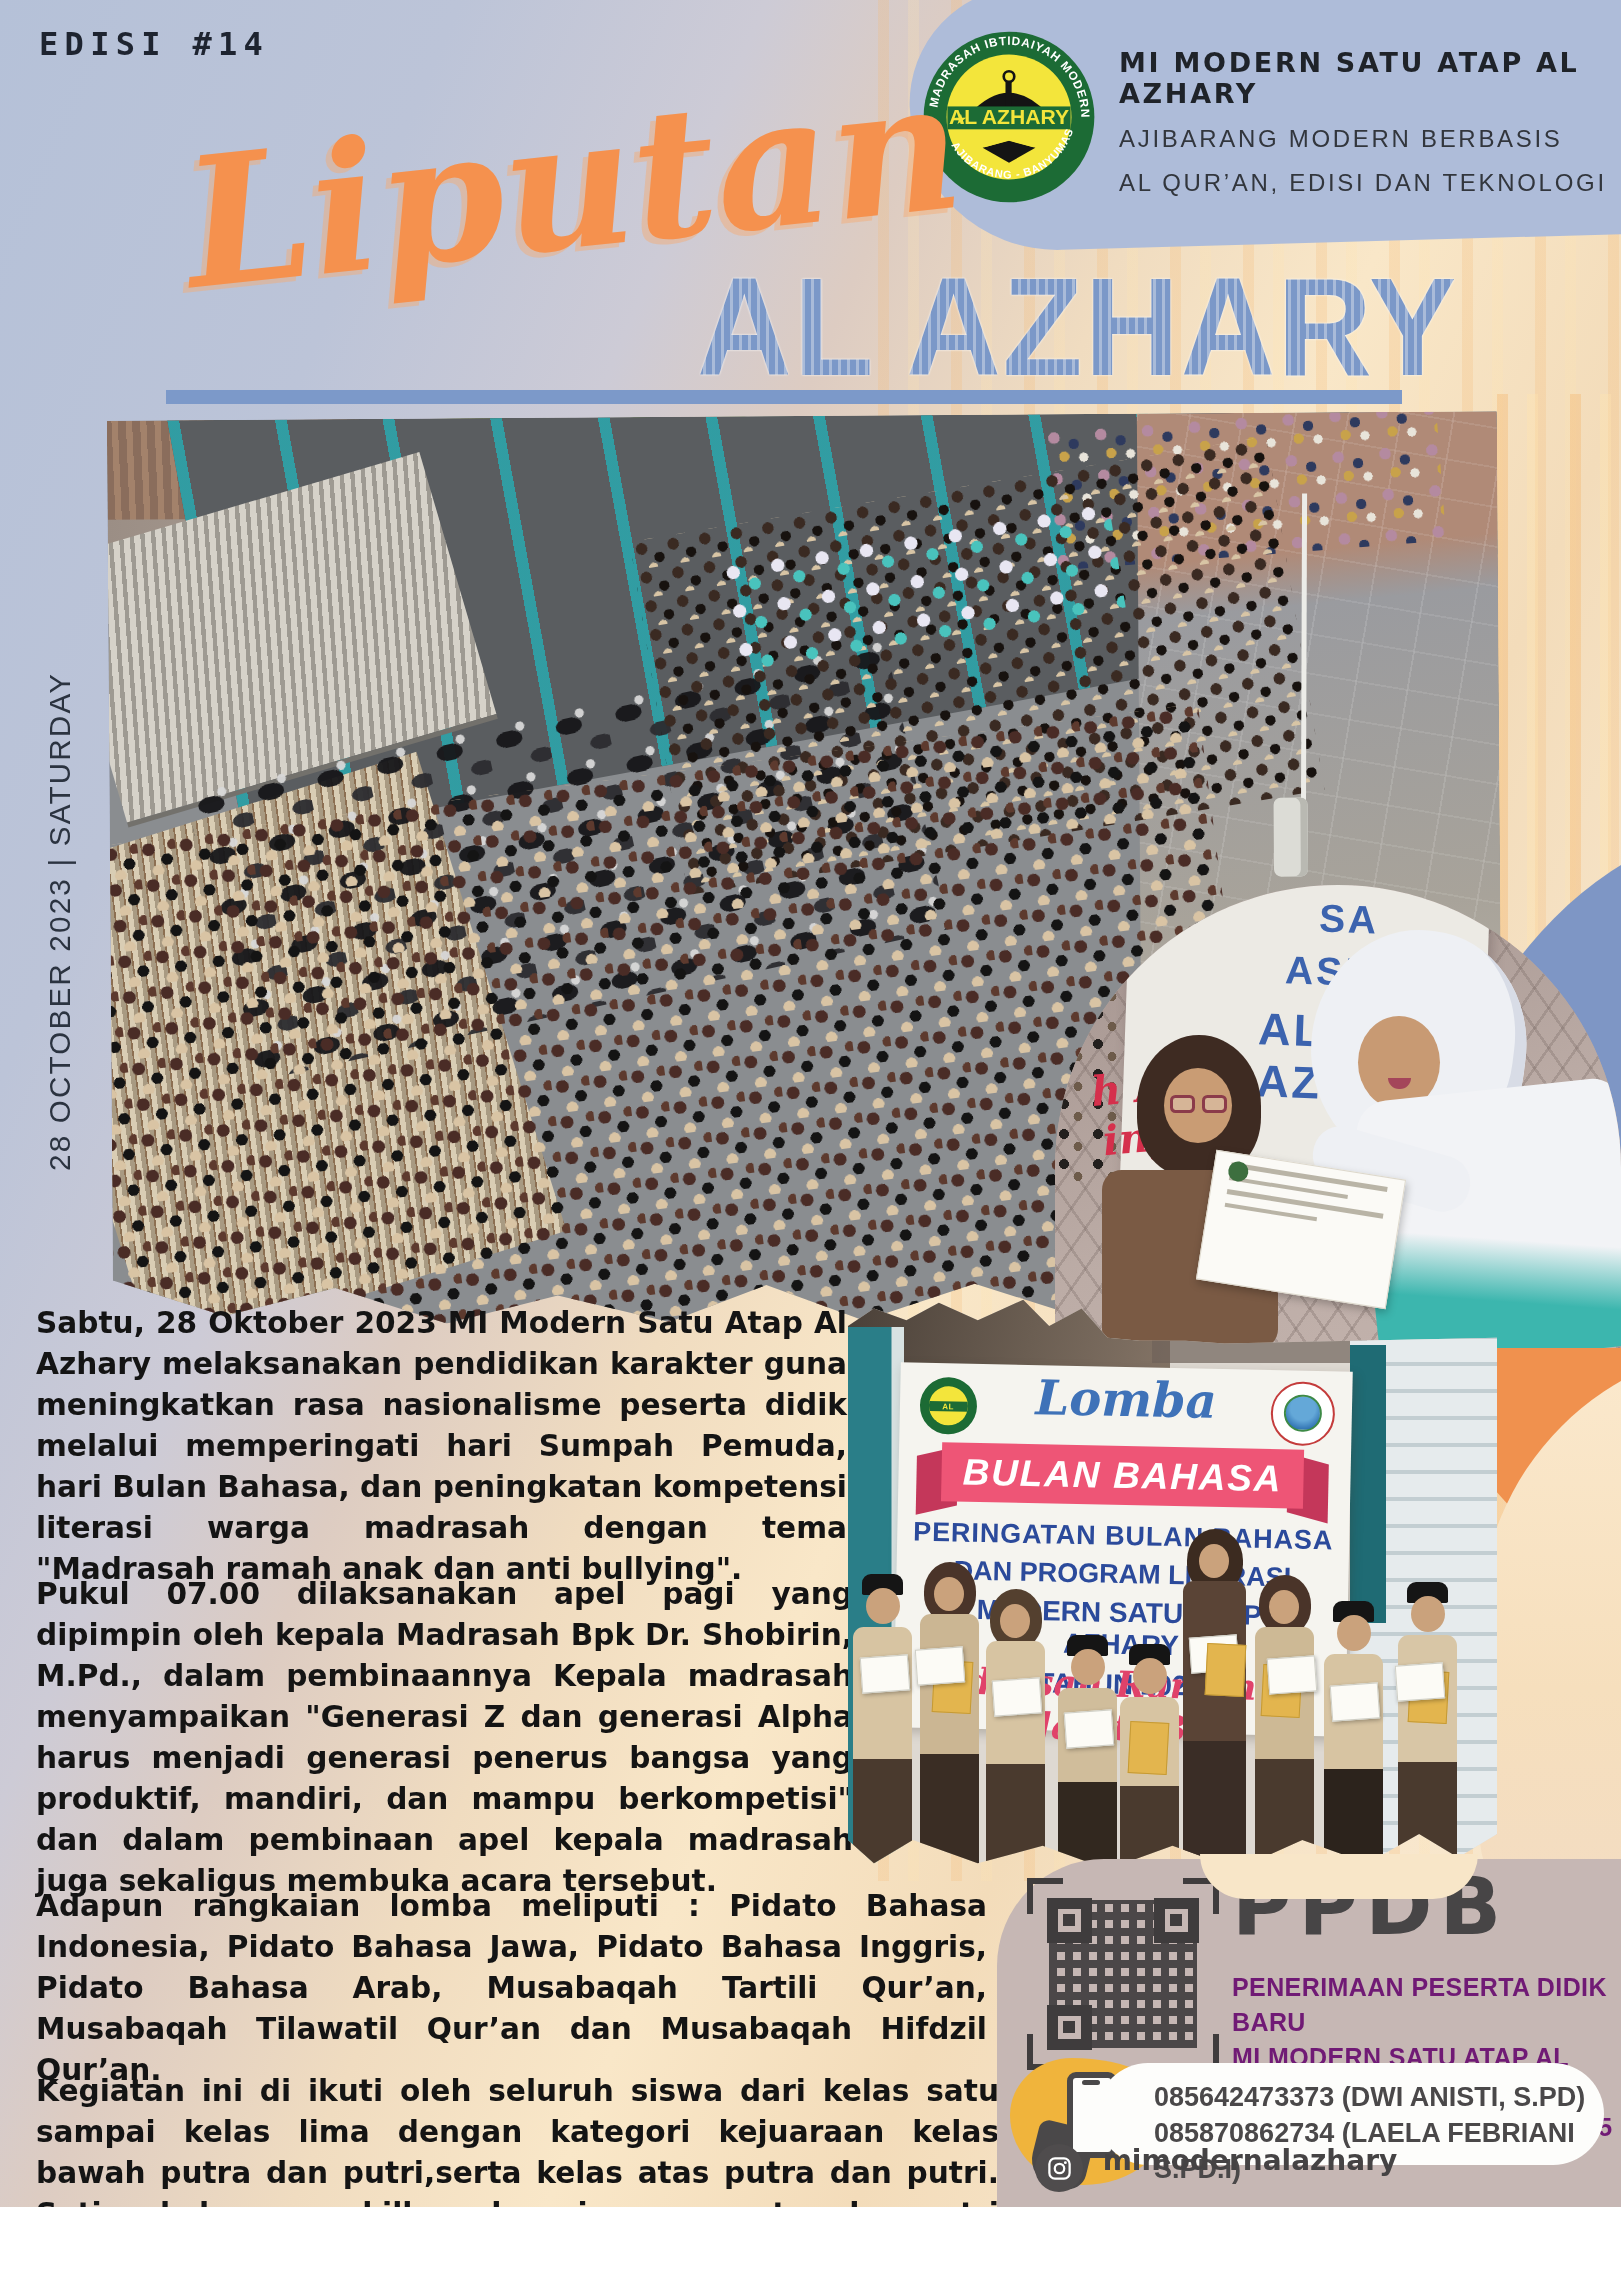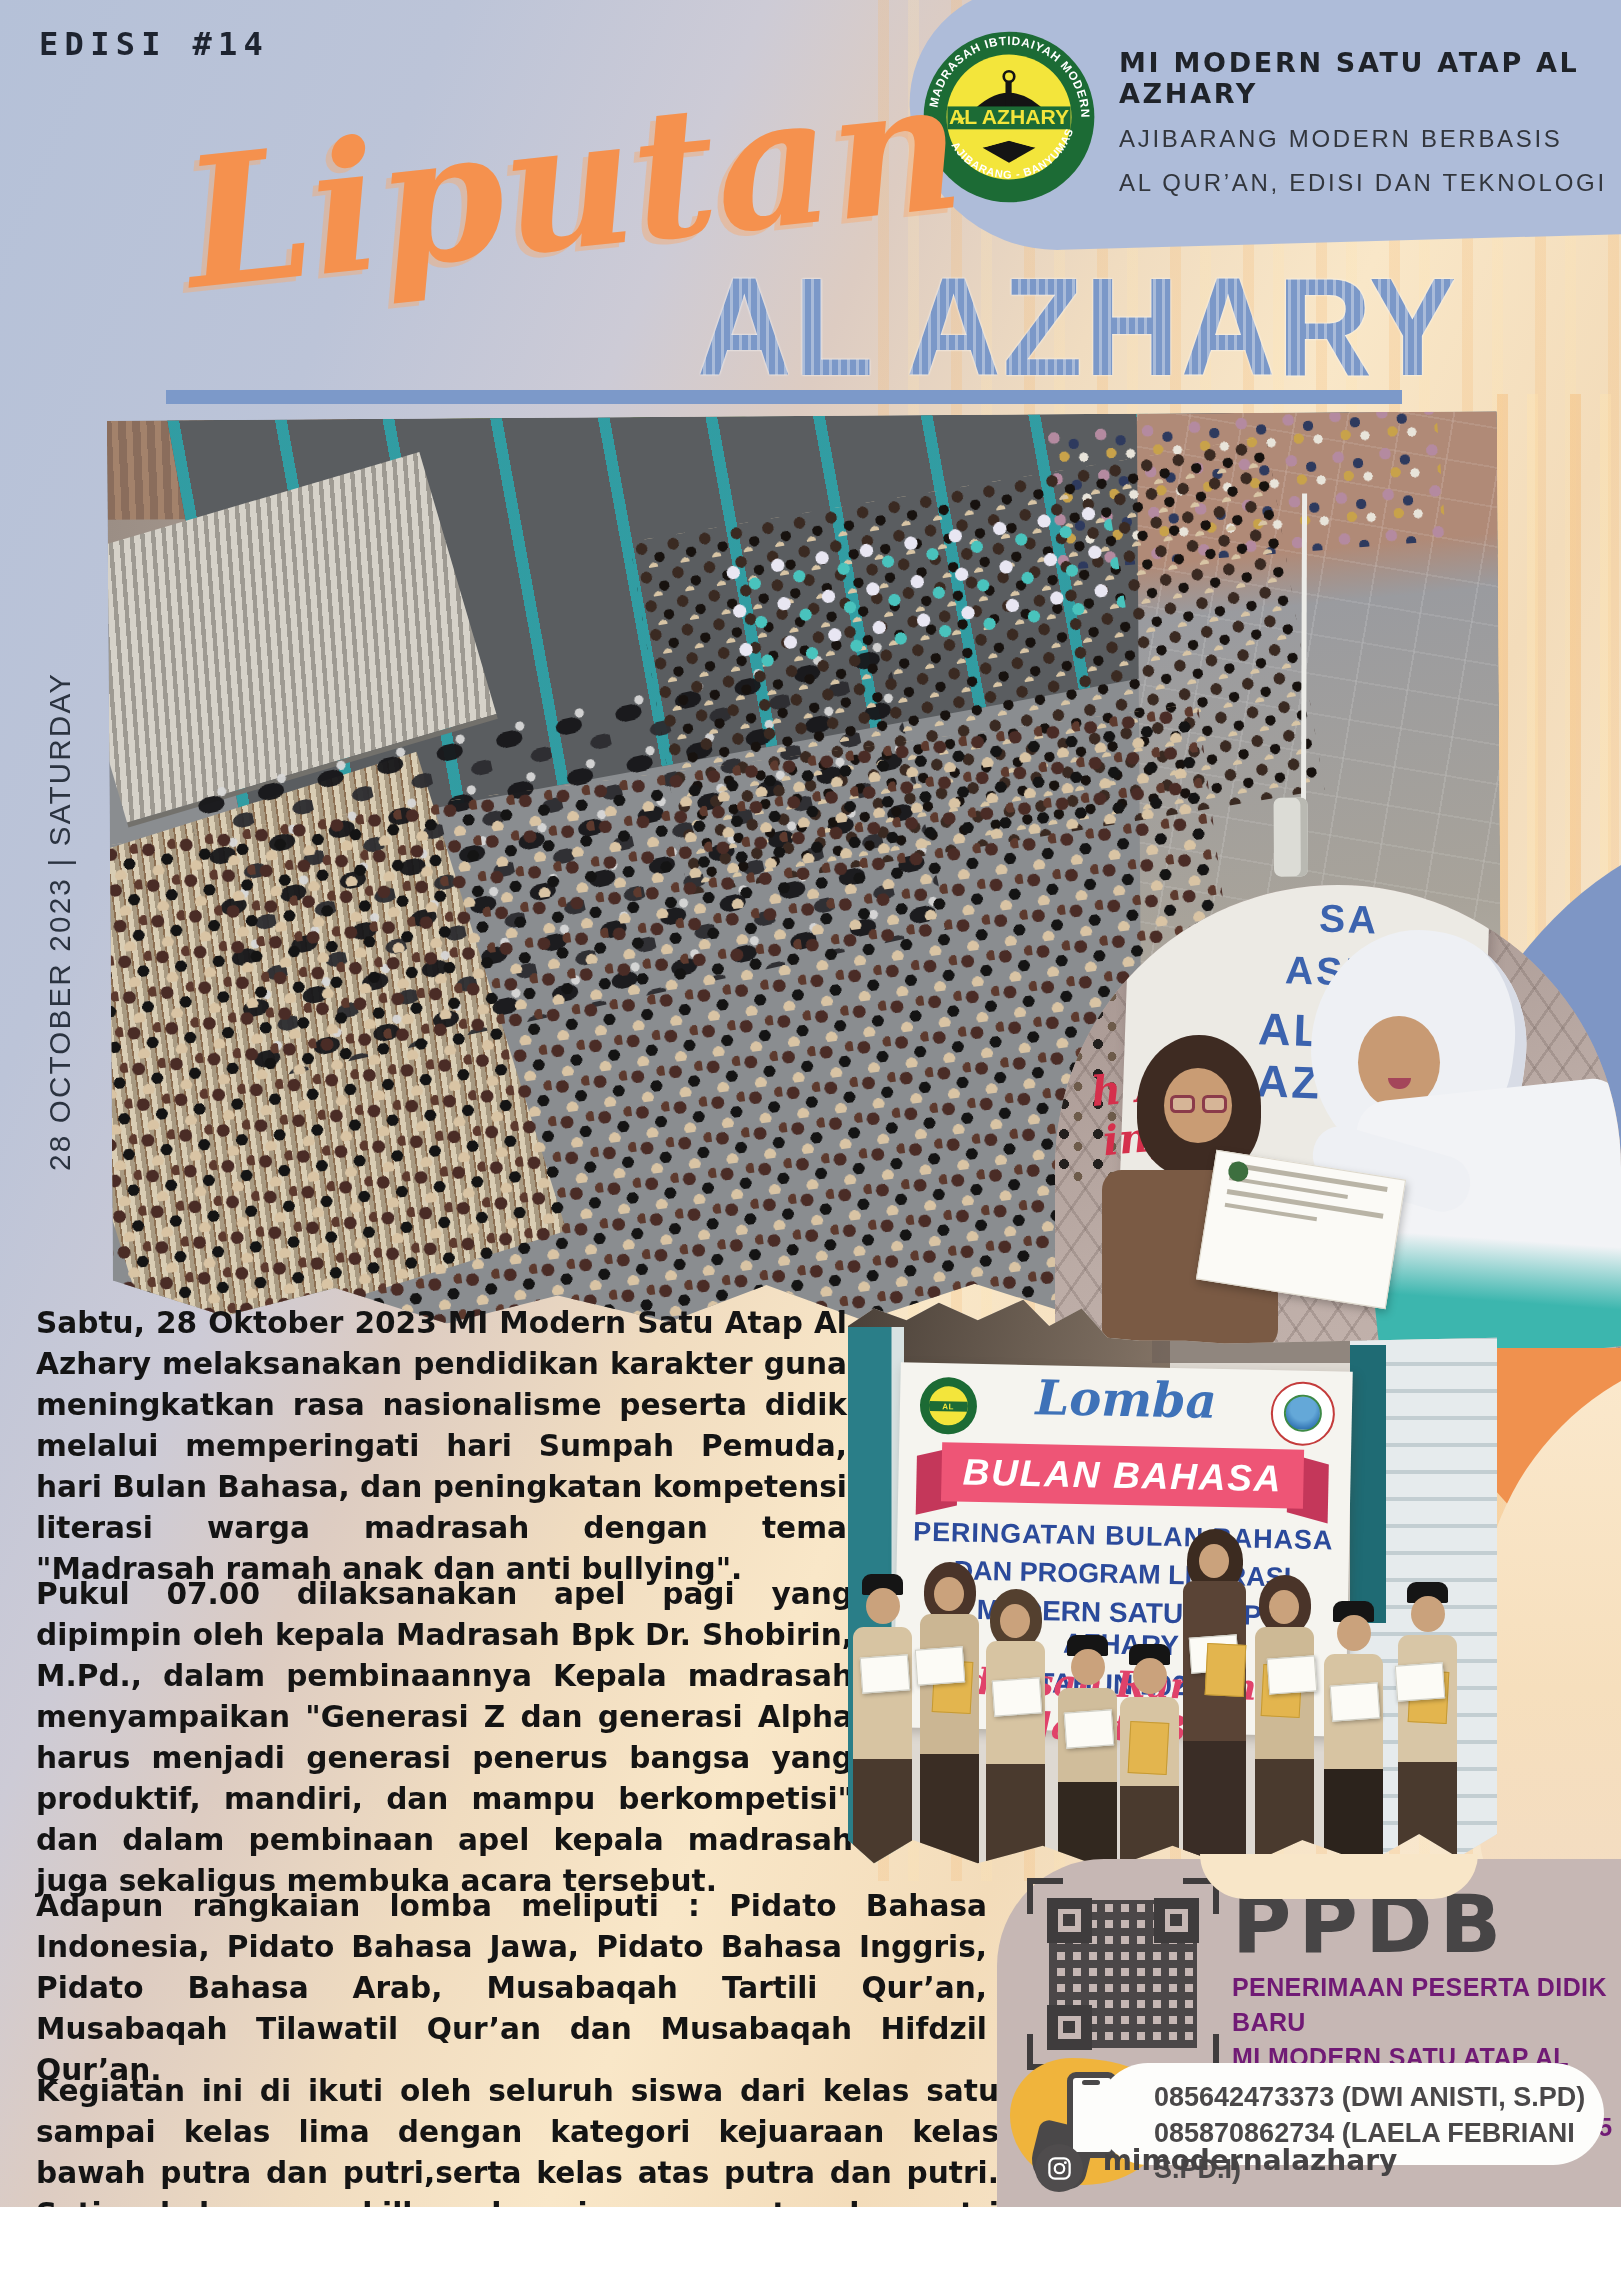--- a/index.html
+++ b/index.html
@@ -182,21 +182,21 @@
   .panel-wave{position:absolute;left:1200px;top:1854px;width:278px;height:45px;background:#f8e6c8;
     border-radius:0 0 139px 139px;z-index:9;}
   .qr{position:absolute;left:41px;top:30px;width:170px;height:170px;}
   .qr .mods{position:absolute;inset:10.7px;
     background:repeating-linear-gradient(0deg,#413e3f 0 8px,transparent 8px 16px),
       repeating-linear-gradient(90deg,#413e3f 0 8px,transparent 8px 16px);
     opacity:.92;}
   .qr .fp{position:absolute;width:45px;height:45px;border:11.6px solid #3f3c3d;background:#c6b7b4;}
   .qr .fp:after{content:"";position:absolute;left:4.5px;top:4.5px;width:12.5px;height:12.5px;background:#3f3c3d;}
   .qr .br{position:absolute;width:36px;height:36px;border:0 solid #3f3c3d;}
-  .ppdb-title{position:absolute;left:235px;top:18px;font-size:81px;font-weight:900;letter-spacing:7.2px;
+  .ppdb-title{position:absolute;left:235px;top:0;font-size:81px;font-weight:900;letter-spacing:7.2px;
     color:#474546;font-family:"DejaVu Sans",sans-serif;}
   .ppdb-lines{position:absolute;left:235px;top:111px;font-size:25px;line-height:35px;font-weight:600;
     color:#701a75;letter-spacing:0.4px;font-family:"Liberation Sans",sans-serif;}
   .phone-blob{position:absolute;left:12.5px;top:199px;width:163px;height:127px;background:#f0b43c;
     border-radius:38% 62% 55% 45%/45% 40% 60% 55%;}
   .ph-dev{position:absolute;left:57px;top:14.3px;width:50px;height:86px;border:6.3px solid #4a4849;border-radius:9px;background:#fdfdfb;}
   .ph-dev:before{content:"";position:absolute;left:9px;top:1.8px;width:18px;height:4.5px;background:#4a4849;border-radius:2.7px;}
   .ph-fing{position:absolute;width:14.3px;height:14.3px;border-radius:50%;background:#4a4849;}
   .ph-palm{position:absolute;left:23px;top:66px;width:57px;height:63px;background:#4a4849;border-radius:10.7px 0 18px 27px;transform:rotate(14deg);}
   .phone-pill{position:absolute;left:100px;top:204px;width:507px;height:102px;background:#fdfdfb;border-radius:54px;}

